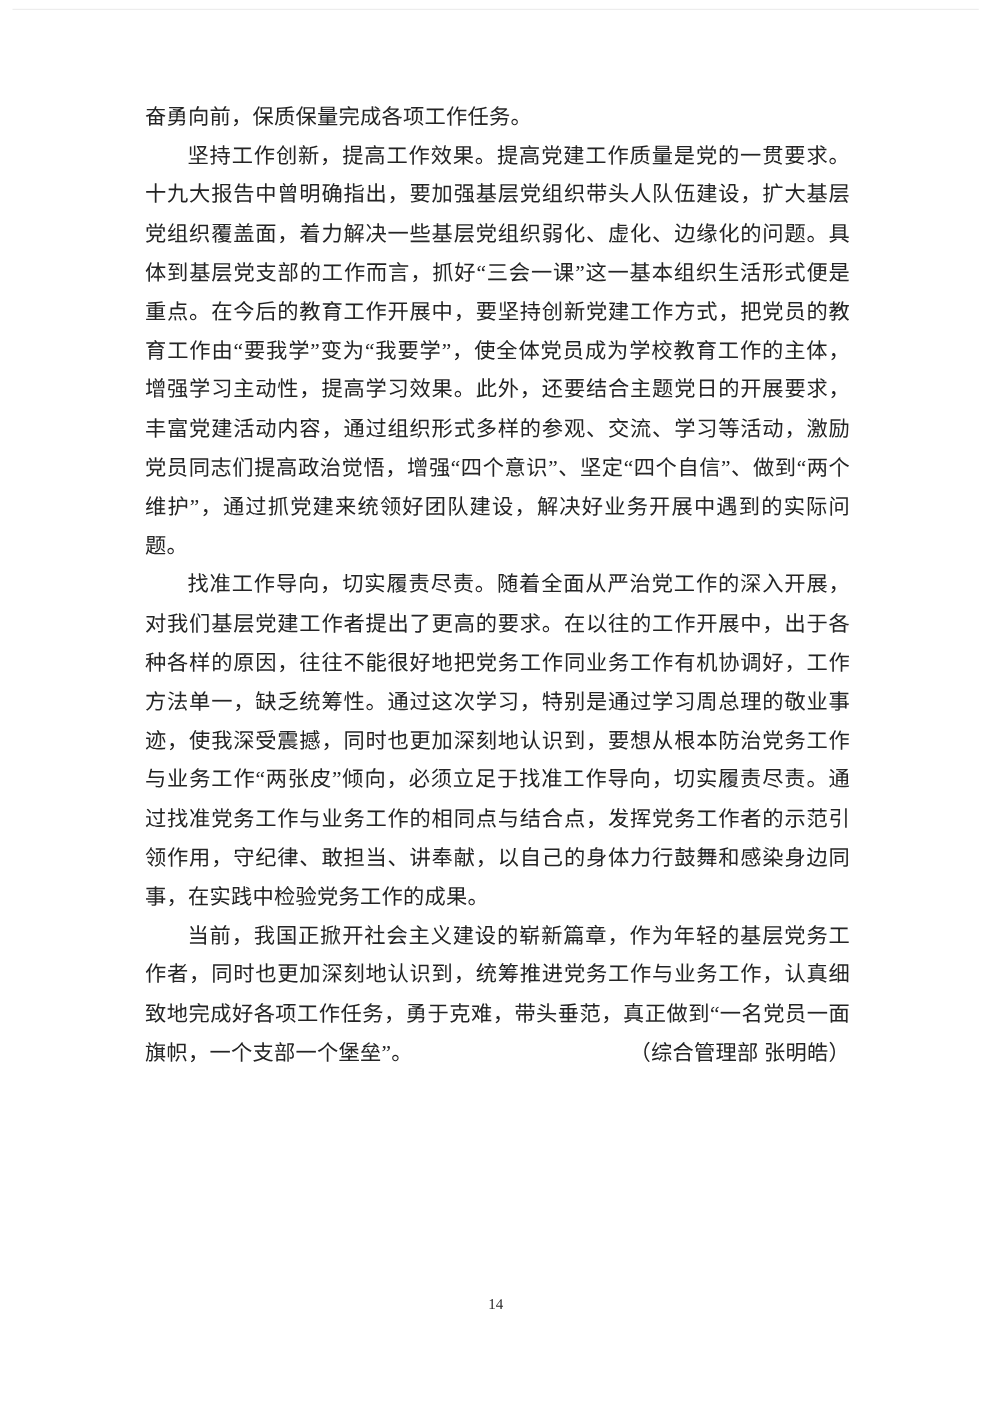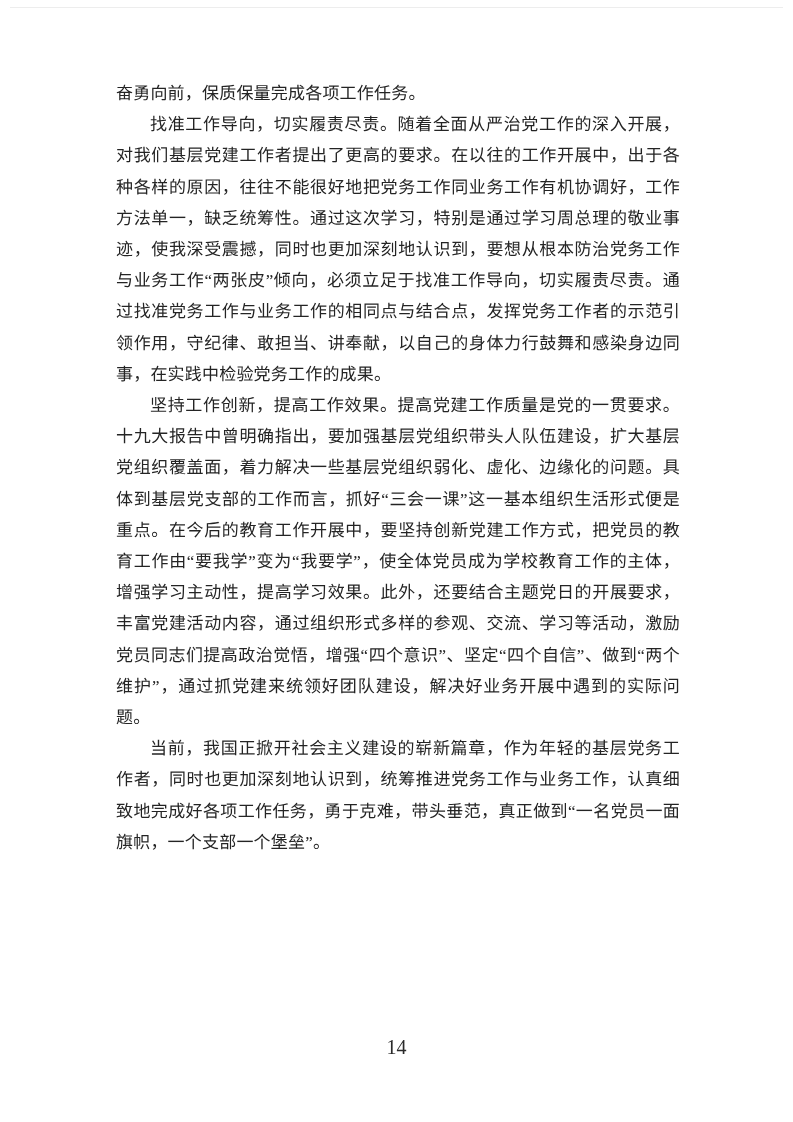--- a/index.html
+++ b/index.html
@@ -44,34 +44,34 @@
   }
   .attribution {
     float: right;
   }
   .page-number {
     position: absolute;
     left: 0;
     right: 0;
     top: 1036px;
     text-align: center;
-    font-size: 20px;
+    font-size: 12px;
     color: #2a2a2a;
   }
 </style>
 </head>
 <body>
 
 <div class="page">
   <div class="scan-line"></div>
 
   <div class="text-block">
     <p class="para">奋勇向前，保质保量完成各项工作任务。</p>
 
+    <p class="para indent">坚持工作创新，提高工作效果。提高党建工作质量是党的一贯要求。十九大报告中曾明确指出，要加强基层党组织带头人队伍建设，扩大基层党组织覆盖面，着力解决一些基层党组织弱化、虚化、边缘化的问题。具体到基层党支部的工作而言，抓好“三会一课”这一基本组织生活形式便是重点。在今后的教育工作开展中，要坚持创新党建工作方式，把党员的教育工作由“要我学”变为“我要学”，使全体党员成为学校教育工作的主体，增强学习主动性，提高学习效果。此外，还要结合主题党日的开展要求，丰富党建活动内容，通过组织形式多样的参观、交流、学习等活动，激励党员同志们提高政治觉悟，增强“四个意识”、坚定“四个自信”、做到“两个维护”，通过抓党建来统领好团队建设，解决好业务开展中遇到的实际问题。</p>
+
     <p class="para indent">找准工作导向，切实履责尽责。随着全面从严治党工作的深入开展，对我们基层党建工作者提出了更高的要求。在以往的工作开展中，出于各种各样的原因，往往不能很好地把党务工作同业务工作有机协调好，工作方法单一，缺乏统筹性。通过这次学习，特别是通过学习周总理的敬业事迹，使我深受震撼，同时也更加深刻地认识到，要想从根本防治党务工作与业务工作“两张皮”倾向，必须立足于找准工作导向，切实履责尽责。通过找准党务工作与业务工作的相同点与结合点，发挥党务工作者的示范引领作用，守纪律、敢担当、讲奉献，以自己的身体力行鼓舞和感染身边同事，在实践中检验党务工作的成果。</p>
 
-    <p class="para indent">坚持工作创新，提高工作效果。提高党建工作质量是党的一贯要求。十九大报告中曾明确指出，要加强基层党组织带头人队伍建设，扩大基层党组织覆盖面，着力解决一些基层党组织弱化、虚化、边缘化的问题。具体到基层党支部的工作而言，抓好“三会一课”这一基本组织生活形式便是重点。在今后的教育工作开展中，要坚持创新党建工作方式，把党员的教育工作由“要我学”变为“我要学”，使全体党员成为学校教育工作的主体，增强学习主动性，提高学习效果。此外，还要结合主题党日的开展要求，丰富党建活动内容，通过组织形式多样的参观、交流、学习等活动，激励党员同志们提高政治觉悟，增强“四个意识”、坚定“四个自信”、做到“两个维护”，通过抓党建来统领好团队建设，解决好业务开展中遇到的实际问题。</p>
-
-    <p class="para indent"><span>当前，我国正掀开社会主义建设的崭新篇章，作为年轻的基层党务工作者，同时也更加深刻地认识到，统筹推进党务工作与业务工作，认真细致地完成好各项工作任务，勇于克难，带头垂范，真正做到“一名党员一面旗帜，一个支部一个堡垒”。</span></p>
+    <p class="para indent"><span>当前，我国正掀开社会主义建设的崭新篇章，作为年轻的基层党务工作者，同时也更加深刻地认识到，统筹推进党务工作与业务工作，认真细致地完成好各项工作任务，勇于克难，带头垂范，真正做到“一名党员一面旗帜，一个支部一个堡垒”。</span><span class="attribution">（综合管理部 张明皓）</span></p>
   </div>
 
   <div class="page-number">14</div>
 </div>
 
 </body></html>

